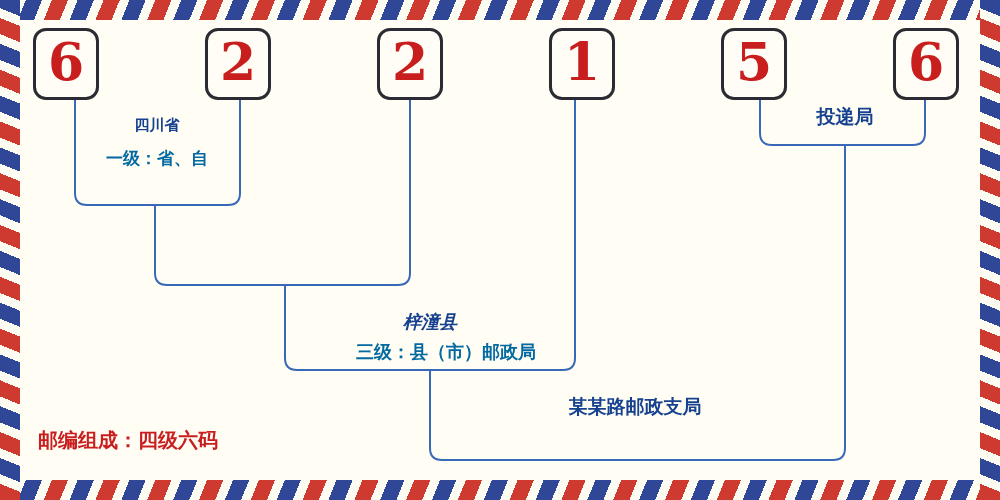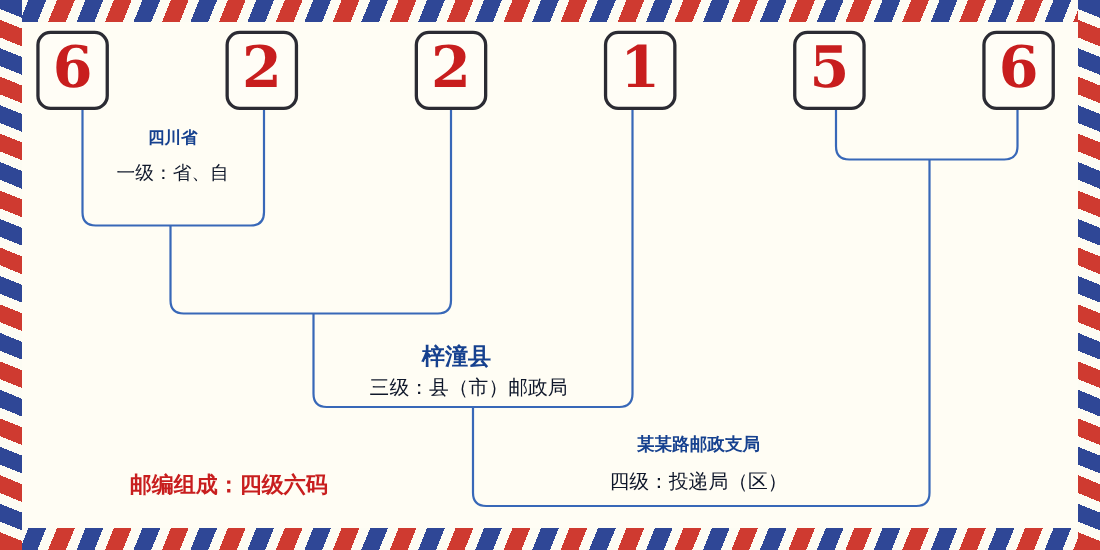--- a/index.html
+++ b/index.html
@@ -49,31 +49,31 @@
   }
   .d1{left:33px;} .d2{left:205px;} .d3{left:377px;}
   .d4{left:549px;} .d5{left:721px;} .d6{left:893px;}
 
   
   .connectors{position:absolute;left:0;top:0;}
 
   
   .lbl{position:absolute;text-align:center;white-space:nowrap;}
   .place{color:#16418f;font-weight:bold;}
-  .desc{color:#0f172a;font-weight:normal;}
+  .desc{color:#0369a1;font-weight:bold;}
 
   .lbl-sichuan{left:77px;top:116px;width:160px;font-size:15px;}
   .lbl-level1{left:77px;top:146px;width:160px;font-size:17px;line-height:1.45;}
   .lbl-level2{left:205px;top:254px;width:180px;font-size:18px;}
-  .lbl-zitong{left:340px;top:310px;width:150px;font-size:21px;}
-  .lbl-level3{left:306px;top:340px;width:240px;font-size:18px;}
+  .lbl-zitong{left:355px;top:310px;width:150px;font-size:18px;font-style:italic;}
+  .lbl-level3{left:326px;top:340px;width:240px;font-size:18px;}
   .lbl-delivery{left:775px;top:104px;width:140px;font-size:19px;}
-  .lbl-branch{left:525px;top:394px;width:220px;font-size:16px;}
+  .lbl-branch{left:525px;top:394px;width:220px;font-size:19px;}
   .lbl-level4{left:525px;top:426px;width:220px;font-size:18px;}
-  .lbl-footer{left:38px;top:427px;width:260px;text-align:right;font-size:20px;color:#c81e1e;font-weight:bold;}
+  .lbl-footer{left:38px;top:427px;width:260px;text-align:left;font-size:20px;color:#c81e1e;font-weight:bold;}
 </style>
 </head>
 <body>
 
 <div class="stage">
 
   <div class="edge edge-top"></div>
   <div class="edge edge-bottom"></div>
   <div class="edge edge-left"></div>
   <div class="edge edge-right"></div>
@@ -111,20 +111,20 @@
 
   <div class="lbl desc lbl-level1">
     <div>一级：省、自</div>
   </div>
 
 
   <div class="lbl place lbl-zitong">梓潼县</div>
 
   <div class="lbl desc lbl-level3">三级：县（市）邮政局</div>
 
+  <div class="lbl place lbl-delivery">投递局</div>
 
   <div class="lbl place lbl-branch">某某路邮政支局</div>
 
-  <div class="lbl desc lbl-level4">四级：投递局（区）</div>
 
   <div class="lbl lbl-footer">邮编组成：四级六码</div>
 
 </div>
 
 </body></html>

